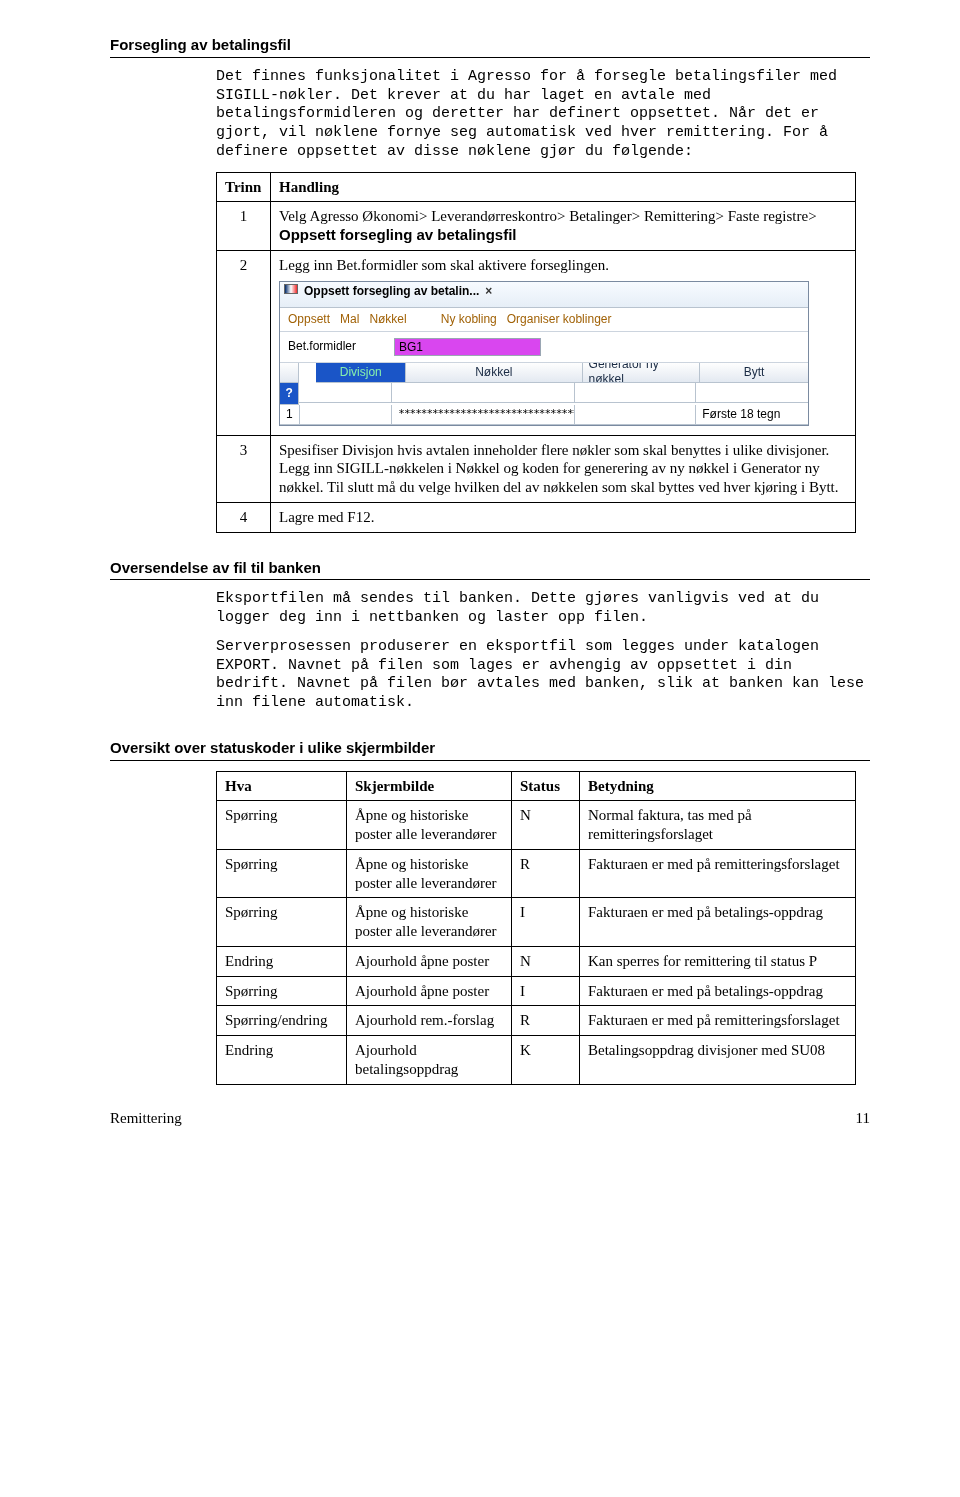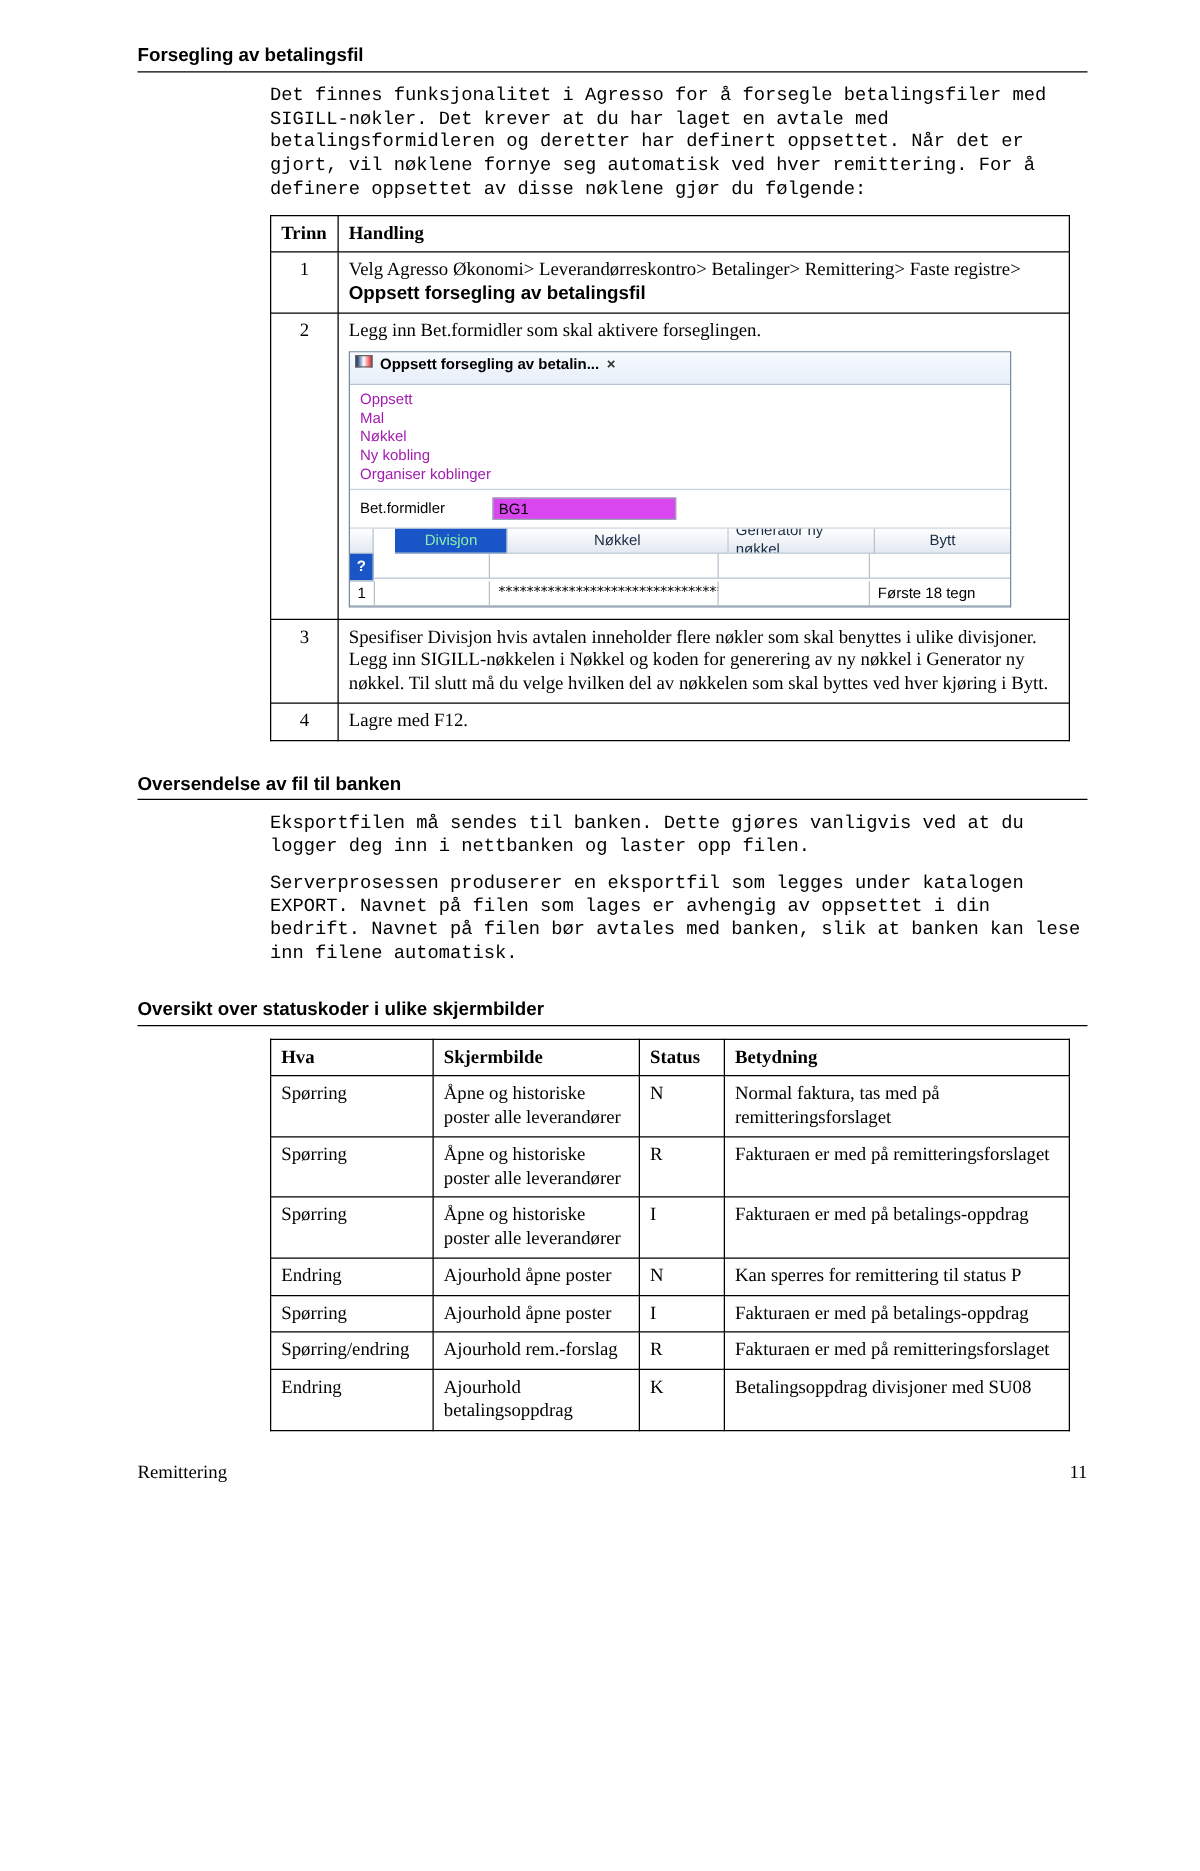--- a/index.html
+++ b/index.html
@@ -70,25 +70,24 @@
   }
   .ui-flag {
     width: 14px; height: 10px;
     background: linear-gradient(to right, #002868,#fff,#ef2b2d);
     margin-right: 6px;
     border:1px solid #666;
   }
   .ui-tabtitle { font-weight: bold; }
   .ui-close { margin-left: 6px; font-weight: bold; color:#333; }
   .ui-menurow {
-    display:flex; 
+    display:flex; gap: 10px;
     padding: 4px 8px;
     border-bottom: 1px solid #ccd4de;
-    color:#a21caf;
-    flex-direction:column;
+    color:#a16207;
   }
   .ui-fieldrow {
     display:flex; align-items:center;
     padding: 6px 8px;
     border-bottom: 1px solid #ccd4de;
     gap: 20px;
   }
   .ui-fieldrow .lbl { width: 86px; }
   .ui-fieldrow .inp {
     border:1px solid #9aa6b3; background:#d946ef;

